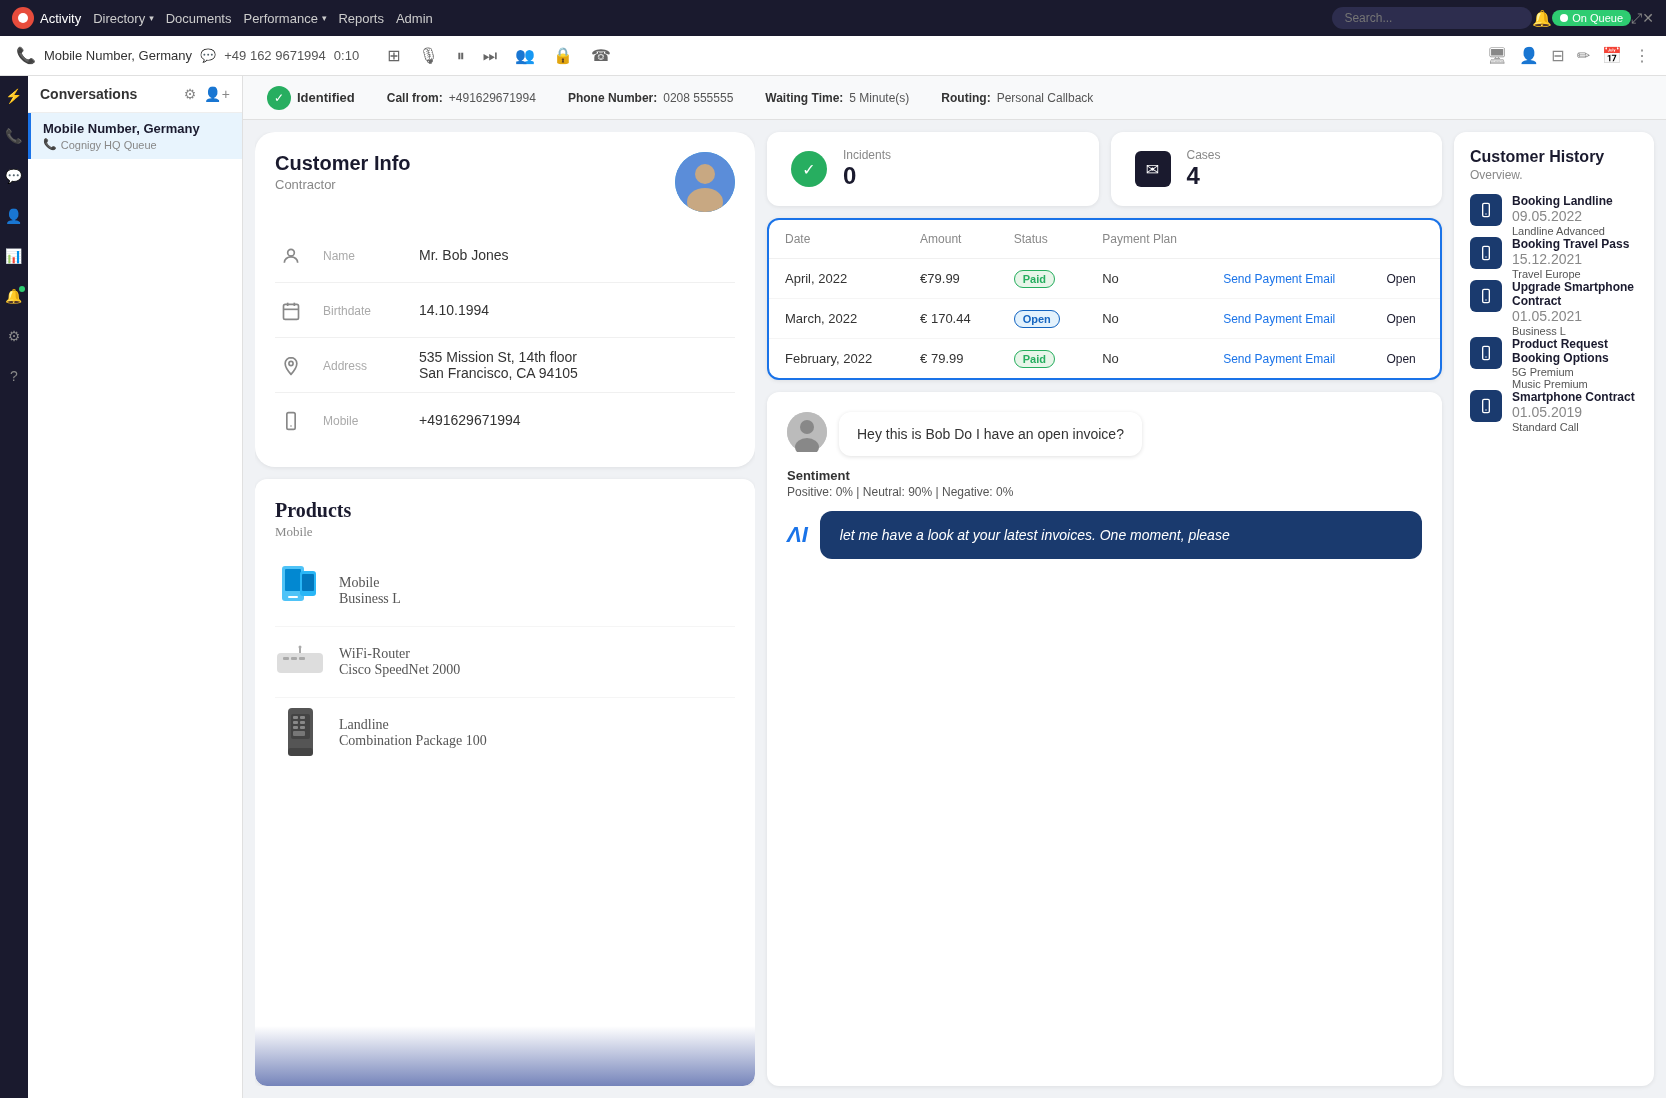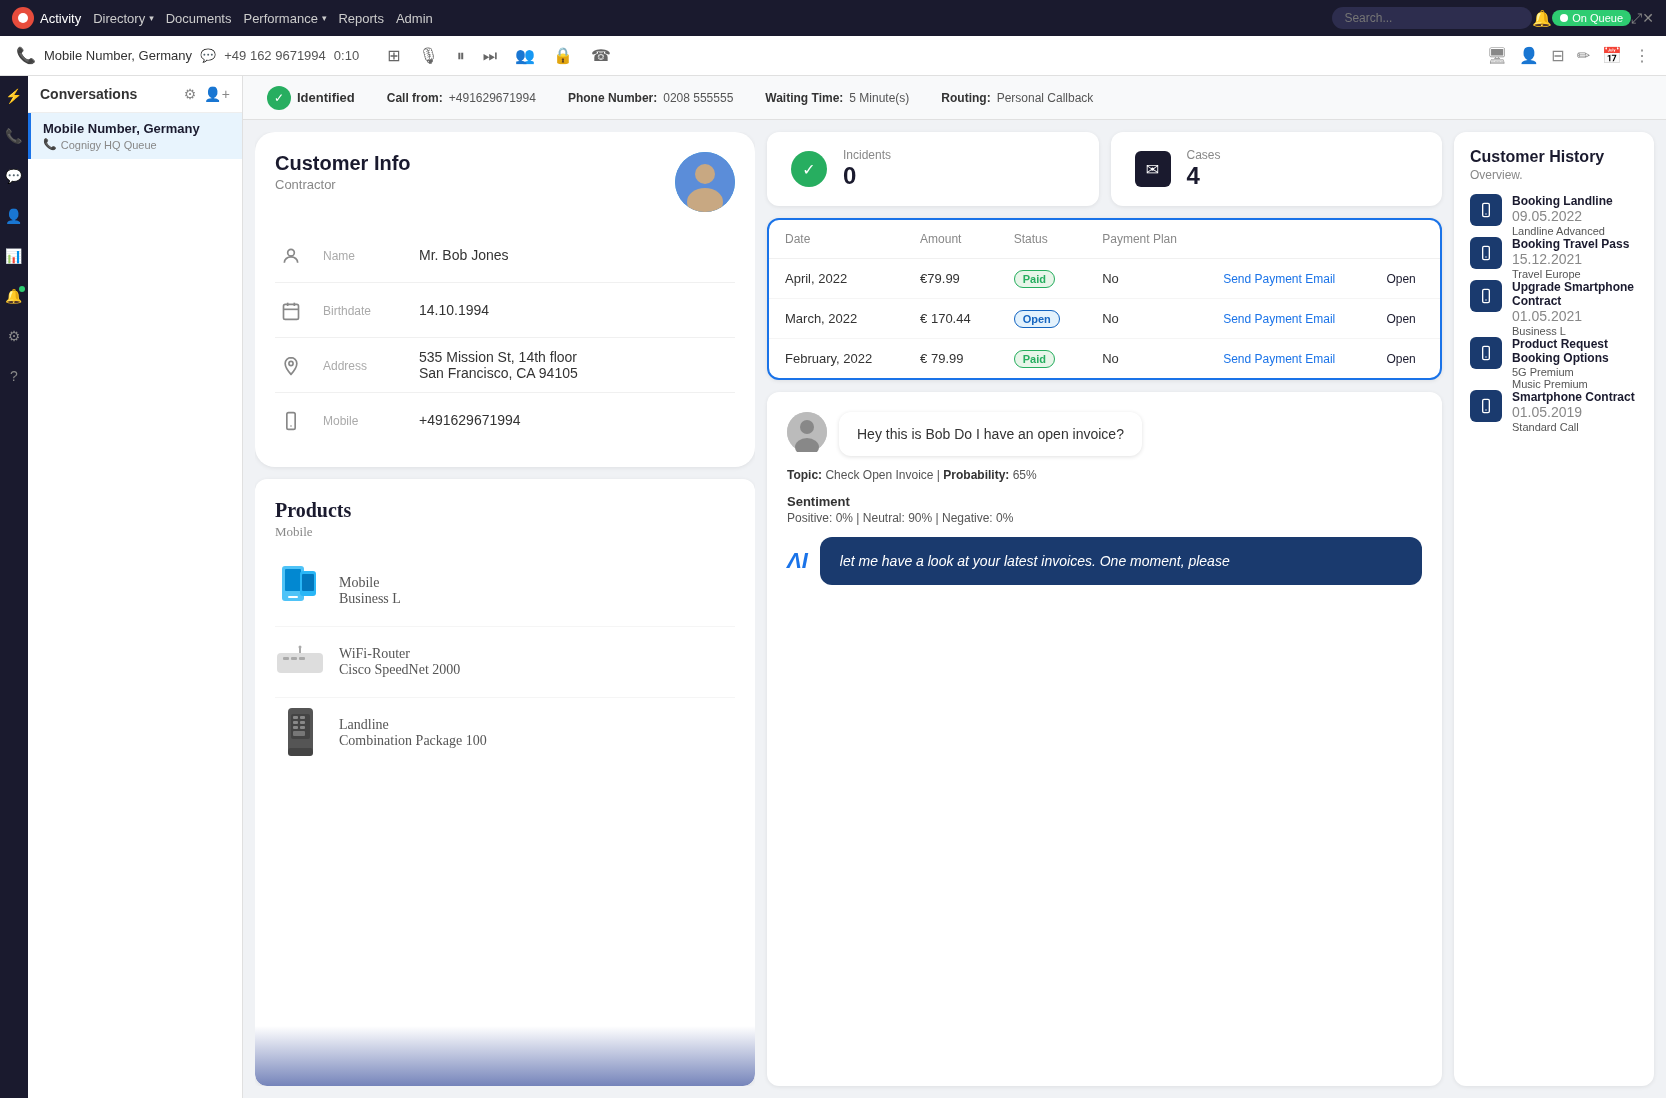--- a/index.html
+++ b/index.html
@@ -470,27 +470,20 @@
               <svg viewBox="0 0 40 40" width="40" height="40">
                 <circle cx="20" cy="20" r="20" fill="#bbb"></circle>
                 <circle cx="20" cy="15" r="7" fill="#888"></circle>
                 <ellipse cx="20" cy="35" rx="12" ry="9" fill="#888"></ellipse>
               </svg>
             </div>
             <div class="chat-bubble">
               <span>Hey this is Bob Do I have an open invoice?</span>
             </div>
           </div>
-          <div class="chat-meta">
-            <span class="bold">Topic:</span>
-            <span>Check Open Invoice</span>
-            <span> | </span>
-            <span class="bold">Probability:</span>
-            <span>65%</span>
-          </div>
           <div class="sentiment-row">
             <span class="sentiment-label">Sentiment</span>
             <span>Positive: 0% | Neutral: 90% | Negative: 0%</span>
           </div>
           <div class="ai-response-row">
             <div class="ai-icon">ΛI</div>
             <div class="ai-bubble">
               <em>let me have a look at your latest invoices. One moment, please</em>
             </div>
           </div>

